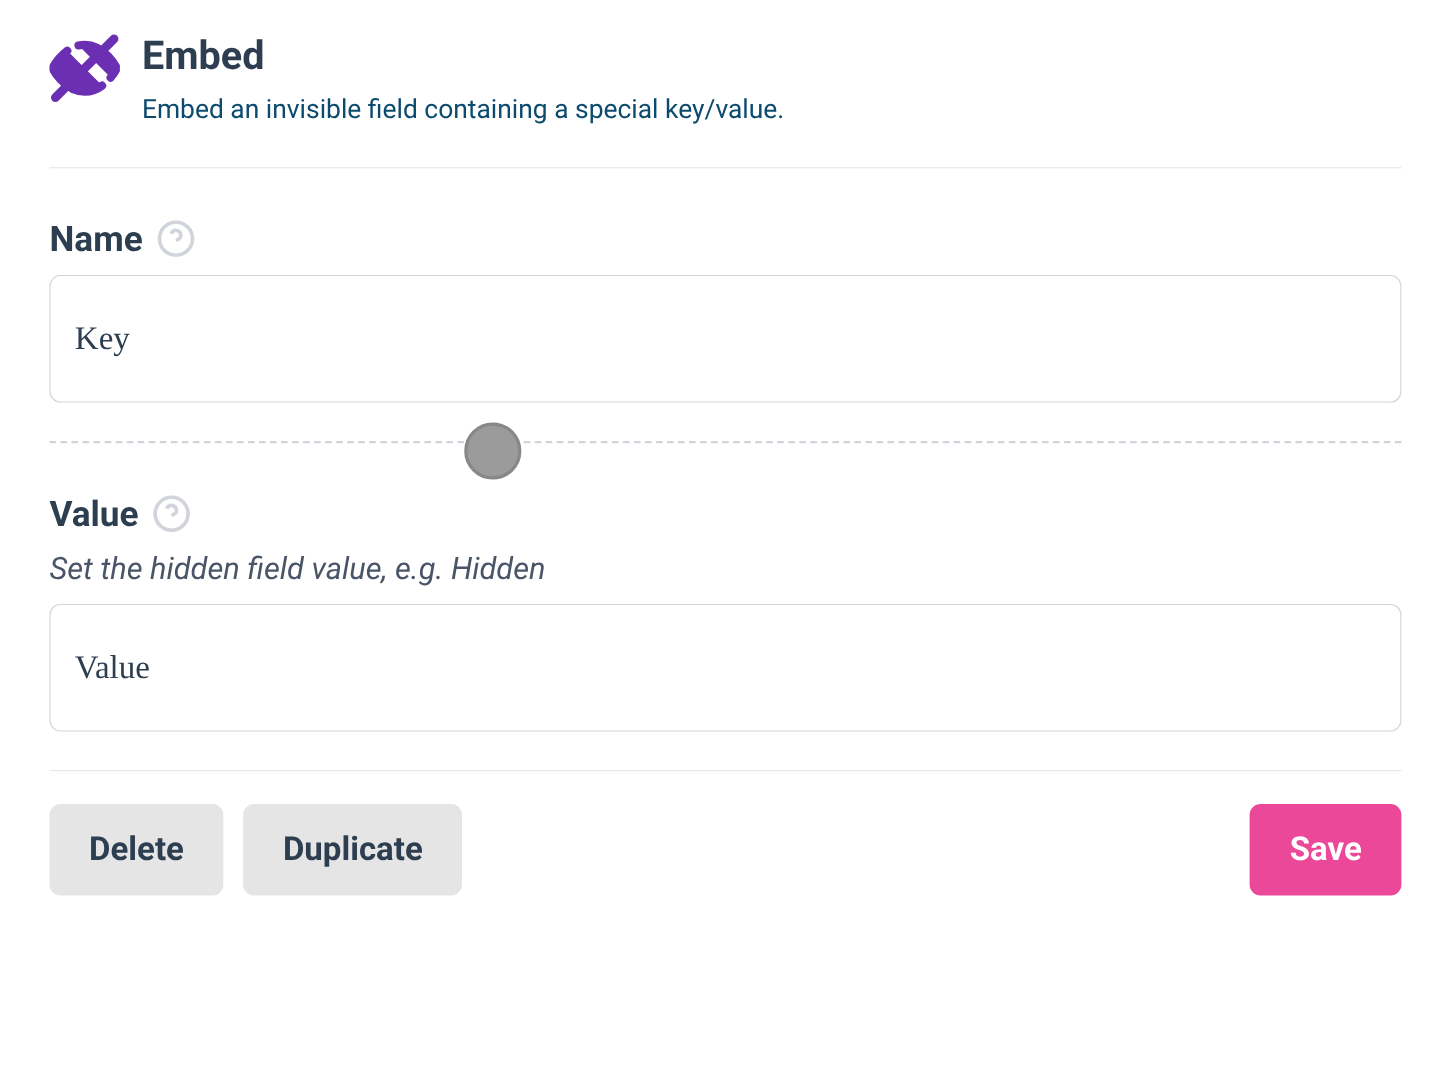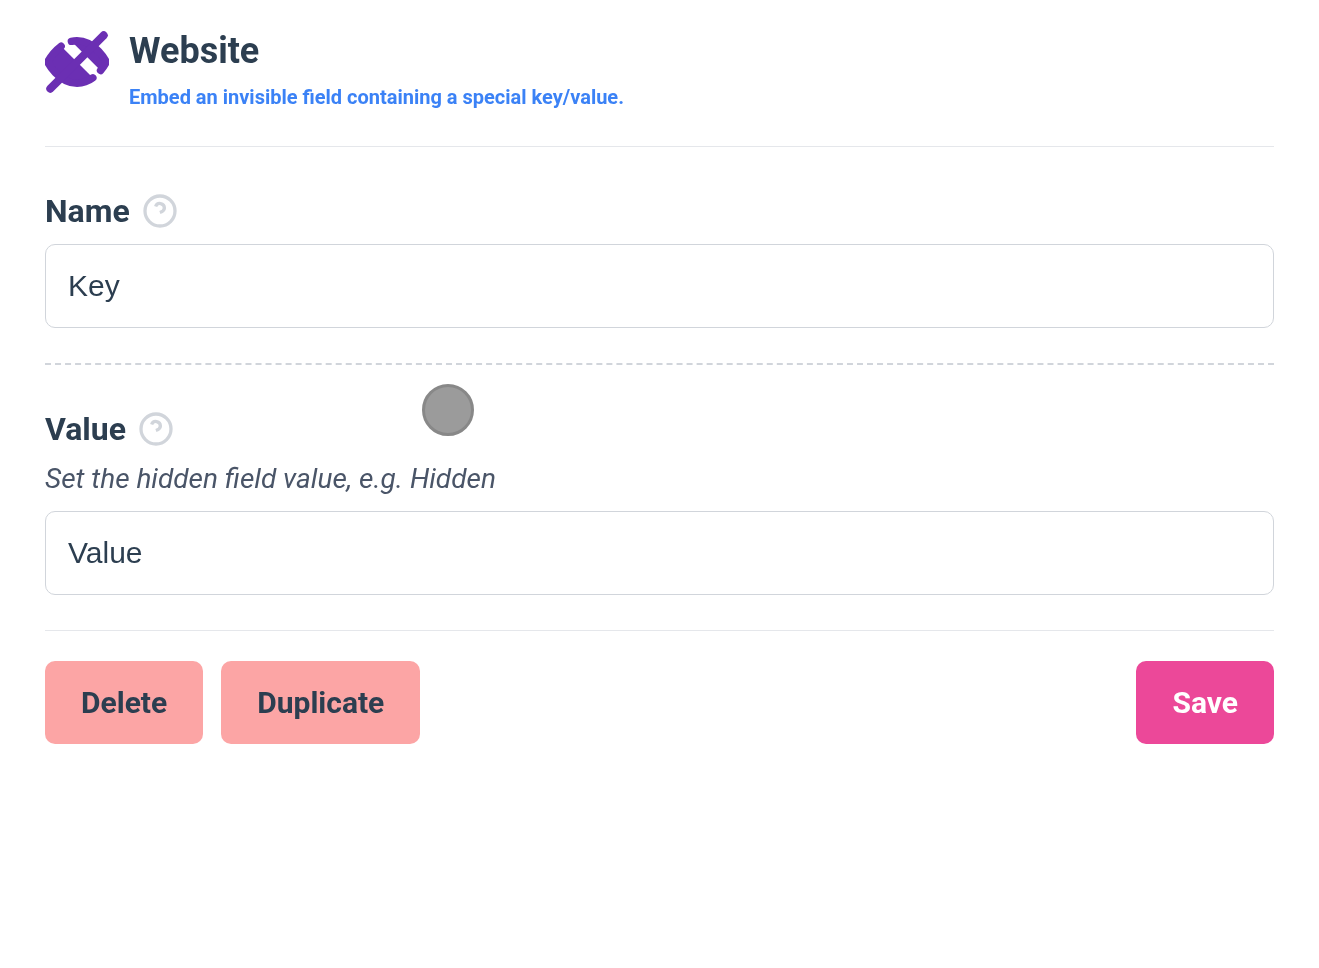--- a/index.html
+++ b/index.html
@@ -39,23 +39,23 @@
     
     .header-title {
       font-size: 36px;
       font-weight: 700;
       color: #2c3e50;
       margin-bottom: 10px;
       line-height: 1.2;
     }
     
     .header-desc {
-      font-size: 20px;
-      font-weight: 700;
-      color: #3b82f6;
+      font-size: 24px;
+      font-weight: 400;
+      color: #0c4a6e;
       line-height: 1.4;
     }
     
     .field-section {
       padding-top: 45px;
       padding-bottom: 35px;
     }
     
     .field-label-row {
       display: flex;
@@ -83,24 +83,24 @@
       font-size: 28px;
       font-style: italic;
       color: #4a5568;
       margin-bottom: 16px;
     }
     
     .field-input {
       width: 100%;
       font-size: 30px;
       color: #2c3e50;
-      padding: 24px 22px;
+      padding: 40px 22px;
       border: 1px solid #d1d5db;
       border-radius: 10px;
-      font-family: Liberation Sans, sans-serif;
+      font-family: Liberation Serif, serif;
       outline: none;
       background: #ffffff;
     }
     
     .field-input::placeholder {
       color: #6b7280;
     }
     
     .dashed-divider {
       border: none;
@@ -129,21 +129,21 @@
       font-size: 30px;
       font-weight: 700;
       padding: 24px 36px;
       border: none;
       border-radius: 10px;
       cursor: pointer;
       font-family: inherit;
     }
     
     .btn-secondary {
-      background: #fca5a5;
+      background: #e5e5e5;
       color: #2c3e50;
     }
     
     .btn-primary {
       background: #ec4899;
       color: #ffffff;
     }
     
     .cursor-dot {
       position: absolute;
@@ -165,21 +165,21 @@
 <body>
 
 <div class="header">
   <div class="header-icon">
     <svg width="64" height="64" viewBox="0 0 24 24" fill="none" stroke="#6b2fb3" stroke-width="2.8" stroke-linecap="round" stroke-linejoin="round">
       <path d="M17.94 17.94A10.07 10.07 0 0 1 12 20c-7 0-11-8-11-8a18.45 18.45 0 0 1 5.06-5.94M9.9 4.24A9.12 9.12 0 0 1 12 4c7 0 11 8 11 8a18.5 18.5 0 0 1-2.16 3.19" fill="#6b2fb3" stroke="#6b2fb3"></path>
       <line x1="2" y1="22" x2="22" y2="2" stroke="#6b2fb3" stroke-width="3"></line>
     </svg>
   </div>
   <div class="header-text">
-    <div class="header-title">Website</div>
+    <div class="header-title">Embed</div>
     <div class="header-desc">Embed an invisible field containing a special key/value.</div>
   </div>
 </div>
 
 <div class="field-section">
   <div class="field-label-row">
     <div class="field-label">Name</div>
     <div class="help-icon">
       <svg width="36" height="36" viewBox="0 0 24 24" fill="none" stroke="currentColor" stroke-width="2.2">
         <circle cx="12" cy="12" r="10"></circle>

